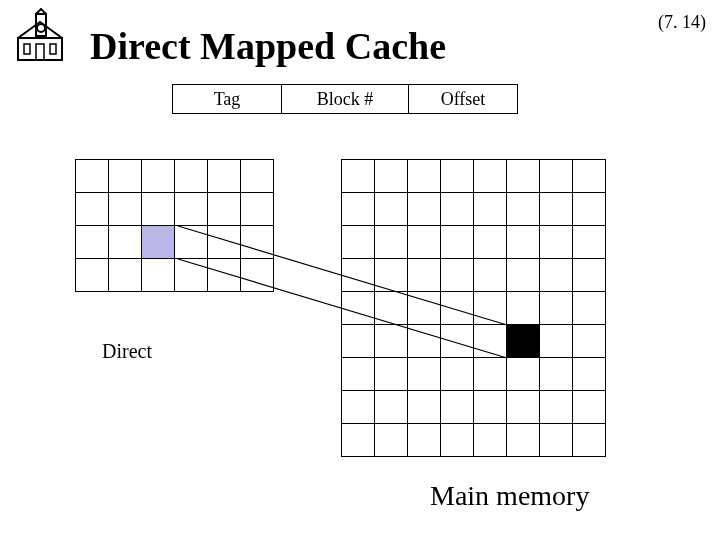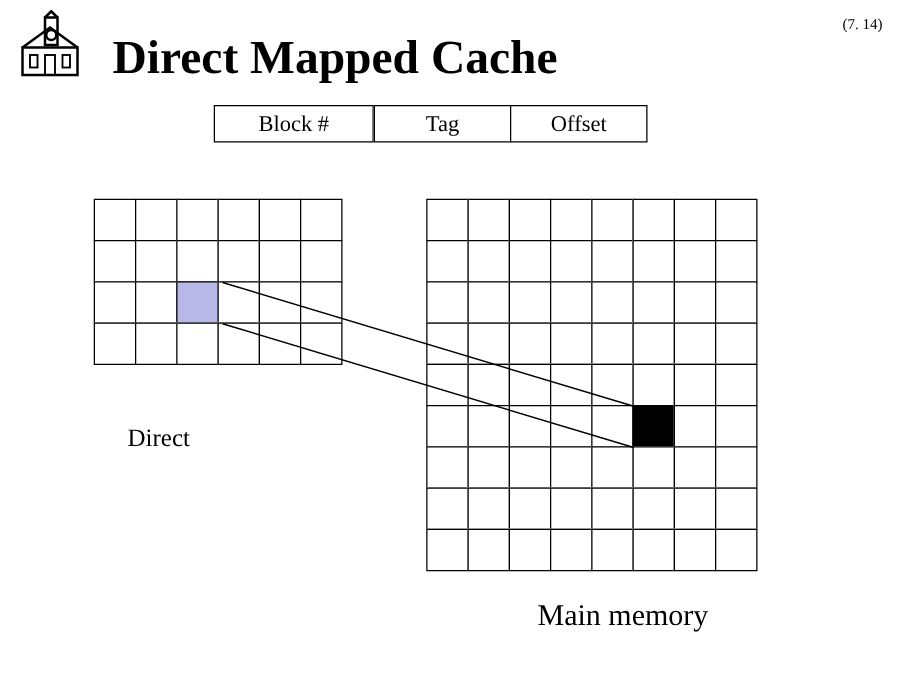--- a/index.html
+++ b/index.html
@@ -9,21 +9,21 @@
     height: 540px;
     background: #ffffff;
     font-family: "Times New Roman", Times, serif;
     position: relative;
     overflow: hidden;
   }
   .page-number {
     position: absolute;
     top: 12px;
     right: 14px;
-    font-size: 12px;
+    font-size: 18px;
   }
   .title {
     position: absolute;
     top: 24px;
     left: 90px;
     font-size: 38px;
     font-weight: bold;
   }
   .icon-building {
     position: absolute;
@@ -72,21 +72,21 @@
   .cache-label {
     position: absolute;
     top: 340px;
     left: 102px;
     font-size: 20px;
   }
   .memory-label {
     position: absolute;
     top: 480px;
     left: 430px;
-    font-size: 24px;
+    font-size: 28px;
   }
   .mapping-lines {
     position: absolute;
     top: 0;
     left: 0;
     pointer-events: none;
   }
 </style>
 </head>
 <body>
@@ -102,22 +102,22 @@
     <rect x="38" y="36" width="6" height="10" fill="none" stroke="#000" stroke-width="1.5"></rect>
     <rect x="24" y="36" width="8" height="16" fill="none" stroke="#000" stroke-width="1.5"></rect>
   </svg>
 </div>
 
 <div class="page-number">(7. 14)</div>
 
 <div class="title">Direct Mapped Cache</div>
 
 <div class="address-row">
+  <div class="address-cell address-tag">Tag</div>
   <div class="address-cell address-block">Block #</div>
-  <div class="address-cell address-tag">Tag</div>
   <div class="address-cell address-offset">Offset</div>
 </div>
 
 <div class="cache-grid" id="cache-grid">
     <div class="grid-row">
       <div class="cell"></div>
       <div class="cell"></div>
       <div class="cell"></div>
       <div class="cell"></div>
       <div class="cell"></div>

